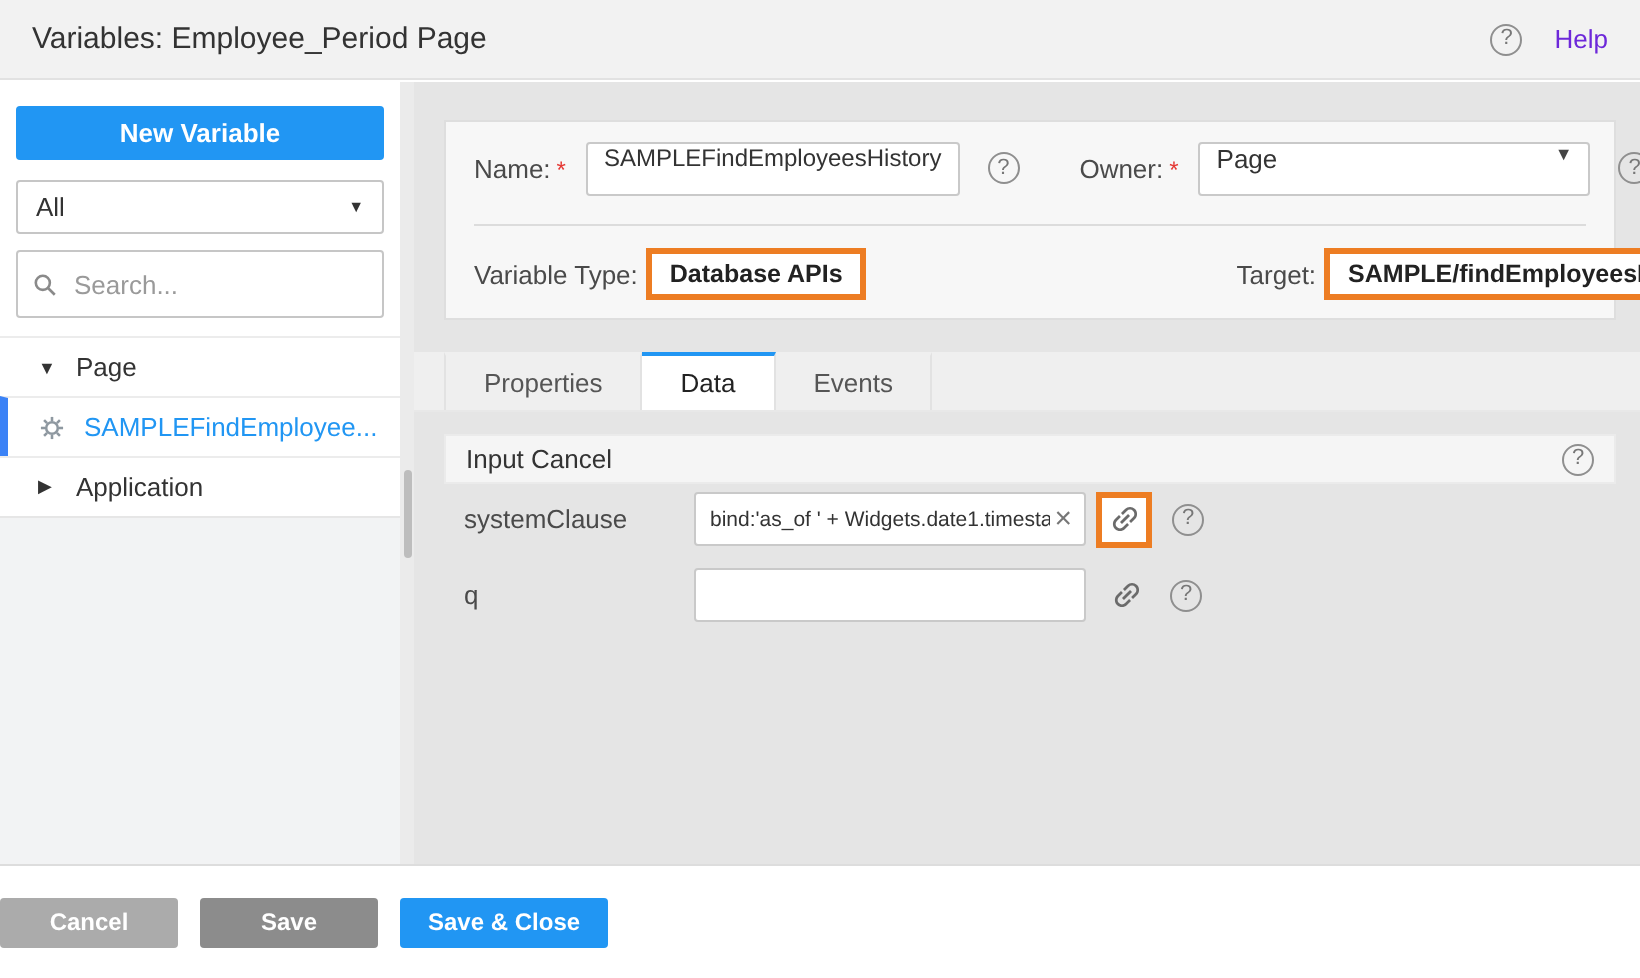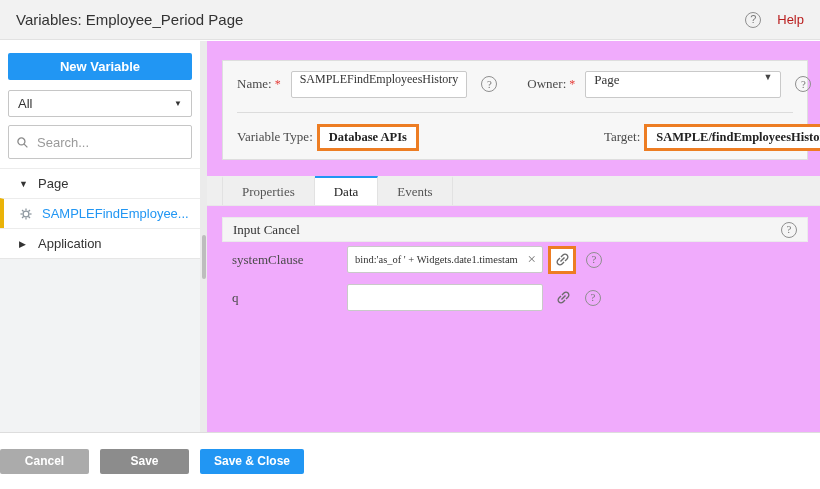--- a/index.html
+++ b/index.html
@@ -11,21 +11,21 @@
   }
 
   
   .header {
     position:absolute; top:0; left:0; right:0; height:40px;
     background:#F2F2F2; border-bottom:1px solid #E2E2E2;
     display:flex; align-items:center; justify-content:space-between;
     padding:0 16px;
   }
   .header-title { font-size:15px; color:#333; }
-  .help-area { display:flex; align-items:center; gap:16px; color:#b91c1c; font-size:13px; cursor:pointer; }
+  .help-area { display:flex; align-items:center; gap:16px; color:#6d28d9; font-size:13px; cursor:pointer; }
 
   .help-icon {
     width:16px; height:16px; border:1.5px solid #8F8F8F; border-radius:50%;
     display:inline-flex; align-items:center; justify-content:center;
     color:#777; font-size:11px; line-height:1; flex:0 0 auto;
   }
   .help-icon::after { content:"?"; }
 
   
   .sidebar {
@@ -53,36 +53,36 @@
     font-family:inherit; background:transparent; min-width:0;
   }
   .search-box input::placeholder { color:#9A9A9A; }
 
   .tree-row {
     height:30px; display:flex; align-items:center; gap:9px;
     padding-left:19px; font-size:13px; color:#333;
     border-top:1px solid #ECECEC; cursor:pointer; background:#fff;
   }
   .tree-row.selected {
-    border-left:4px solid #eab308; padding-left:15px; color:#2196F3;
+    border-left:4px solid #3b82f6; padding-left:15px; color:#2196F3;
   }
   .tree-caret { font-size:9px; color:#333; width:10px; }
   .tree-caret.down::after { content:"▼"; }
   .tree-caret.right::after { content:"▶"; }
   .sidebar-rest { flex:1; background:#F2F3F4; border-top:1px solid #E6E6E6; }
 
   
   .v-divider {
     position:absolute; left:200px; top:41px; width:7px; bottom:57px;
     background:#EBEBEB;
   }
   .v-thumb { position:absolute; left:2px; top:194px; width:4px; height:44px; background:#BDBDBD; border-radius:2px; }
 
   
-  .main { position:absolute; left:207px; top:41px; right:0; bottom:57px; background:#f0abfc;font-family:Liberation Serif, serif; }
+  .main { position:absolute; left:207px; top:41px; right:0; bottom:57px; background:#e5e5e5; }
 
   .form-panel {
     position:absolute; left:15px; right:12px; top:19px; height:100px;
     background:#F7F7F7; border:1px solid #DEDEDE;
   }
   .form-label { font-size:13px; color:#4A4A4A; white-space:nowrap; }
   .req { color:#E53935; margin-left:3px; font-size:12px; }
   .row1 { position:absolute; top:9px; left:14px; right:14px; height:28px; display:flex; align-items:center; }
   .text-input {
     height:27px; border:1px solid #C9C9C9; border-radius:2px; background:#fff;

